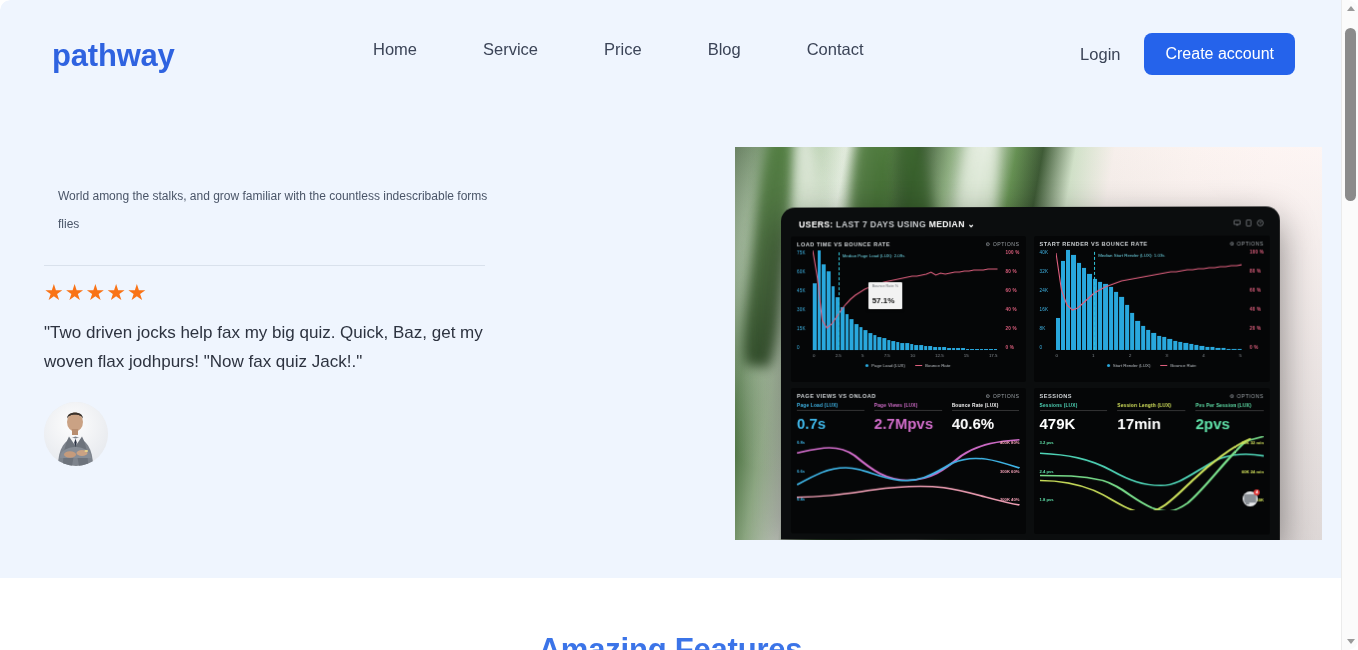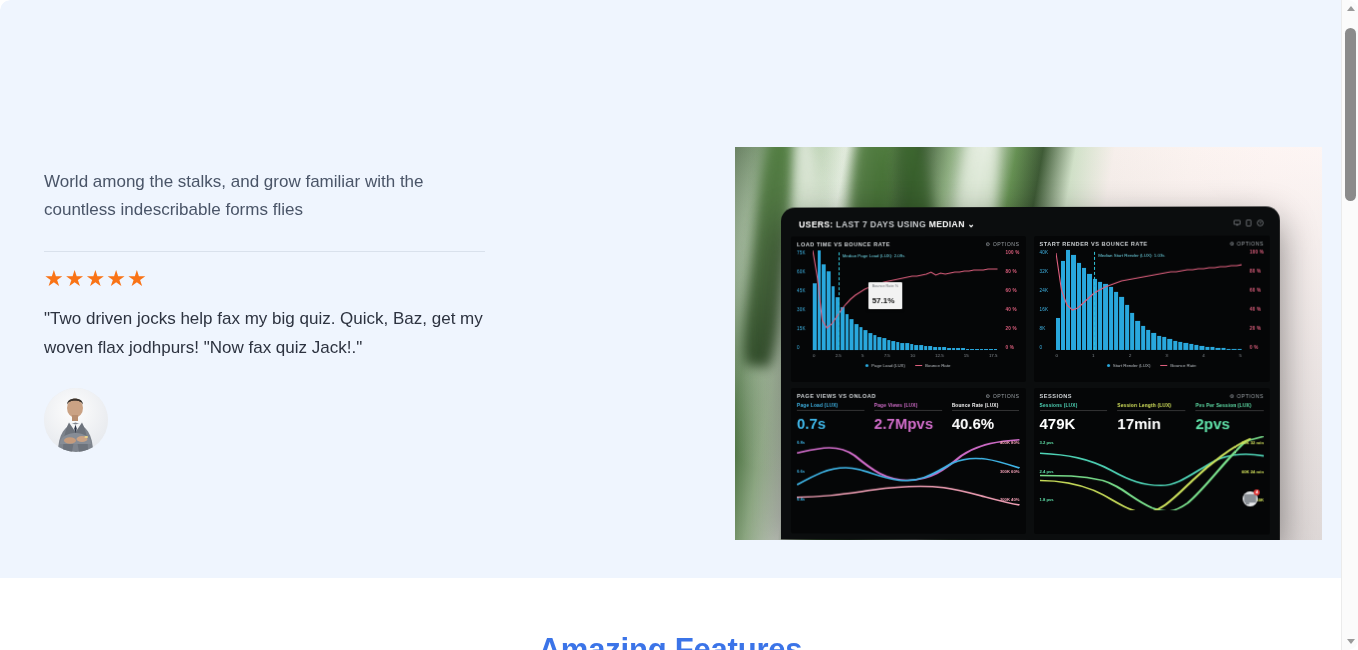--- a/index.html
+++ b/index.html
@@ -113,25 +113,25 @@
   }
   .hero-title {
     font-size: 37px;
     line-height: 41px;
     font-weight: 700;
     color: #2f63e0;
     letter-spacing: -0.3px;
     margin: 0 0 18px 0;
   }
   .hero-sub {
-    font-size: 17px;
+    font-size: 12px;
     line-height: 28px;
     color: #4a5568;
     width: 440px;
-    margin: 0;
+    margin: 14px;
   }
   .hero-divider {
     width: 441px;
     height: 1px;
     background: #d9e1ec;
     margin: 27px 0 0 0;
   }
 
   
   .stars {
@@ -477,20 +477,36 @@
 </style>
 </head>
 <body>
 
 <div id="viewport">
 
   <div id="page">
 
     <div class="hero-band">
 
+      <nav class="navbar">
+        <div class="brand">pathway</div>
+
+        <div class="nav-links">
+          <a class="nav-link" href="#">Home</a>
+          <a class="nav-link" href="#">Service</a>
+          <a class="nav-link" href="#">Price</a>
+          <a class="nav-link" href="#">Blog</a>
+          <a class="nav-link" href="#">Contact</a>
+        </div>
+
+        <div class="nav-right">
+          <a class="login-link" href="#">Login</a>
+          <button class="cta-btn">Create account</button>
+        </div>
+      </nav>
 
       <div class="hero-left">
 
         <p class="hero-sub">World among the stalks, and grow familiar with the countless indescribable forms flies</p>
 
         <div class="hero-divider"></div>
 
         <div class="stars">
           <span class="star">★</span>
           <span class="star">★</span>

